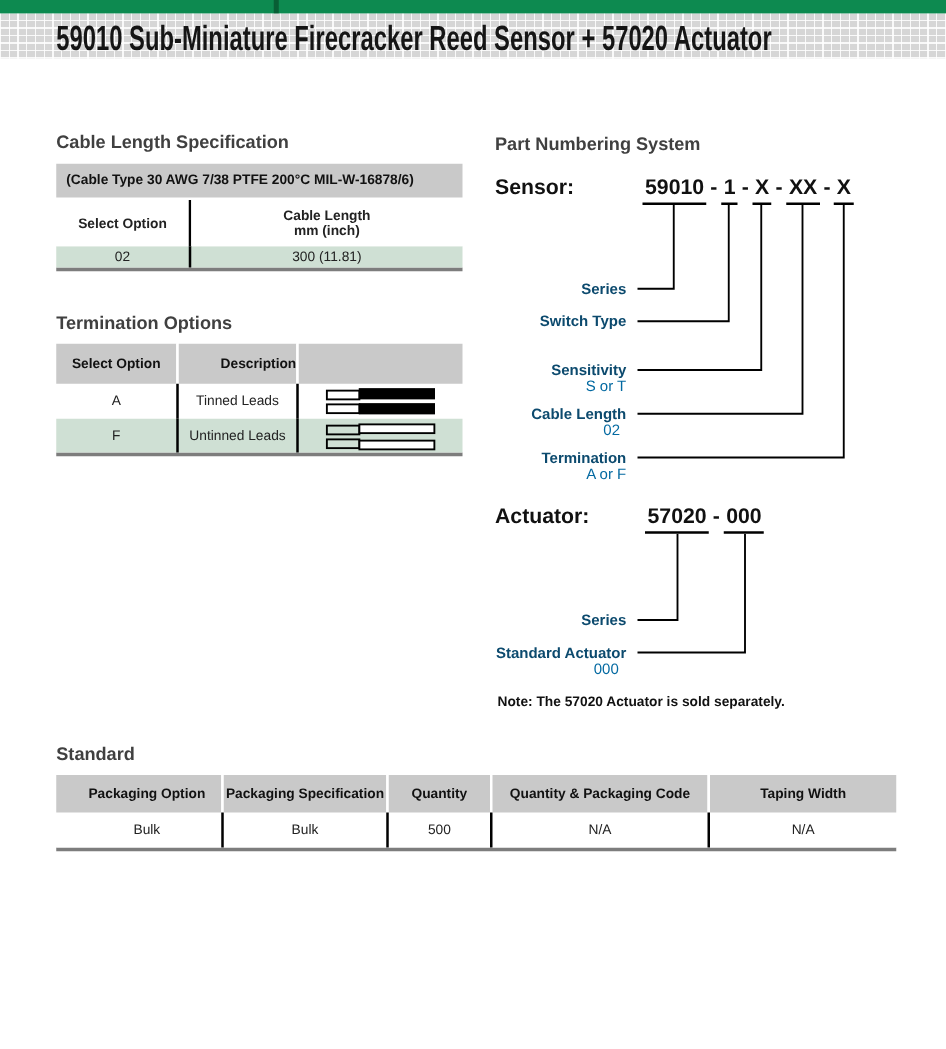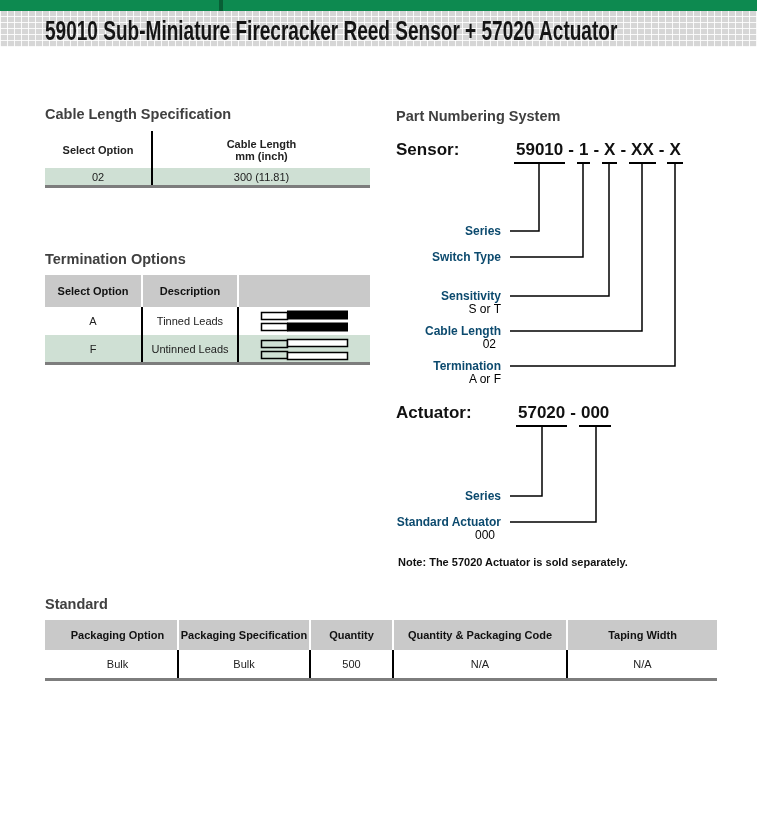--- a/index.html
+++ b/index.html
@@ -45,56 +45,57 @@
   .cable-data { height:17px; }
   .cable-c1 { width:106px; }
   .cable-c2 { flex:1; }
 
   
   .term-tbl { left:45px; top:275px; width:325px; }
   .term-hdr { height:32px; }
   .term-rowA { height:28px; }
   .term-rowF { height:27px; }
   .term-c1 { width:96px; }
-  .term-c2 { width:94px; }
+  .term-c2 { width:94px;text-align:right; }
   .term-c3 { flex:1; }
 
   
   .pack-tbl { left:45px; top:620px; width:672px; }
   .pack-hdr { height:30px; }
   .pack-data { height:28px; }
   .pc1 { width:132px;padding-left:13px; } .pc2 { width:130px; } .pc3 { width:81px; } .pc4 { width:172px; } .pc5 { flex:1; }
 
   
   .pn-label { position:absolute; font-size:17px; font-weight:bold; color:#111; white-space:nowrap; }
   .pn-row { position:absolute; font-size:17px; font-weight:bold; color:#111; white-space:nowrap; display:flex; align-items:flex-start; }
   .pn-seg { display:inline-block; border-bottom:2.5px solid #000; padding:0 2px 2px 2px; }
   .pn-dash { display:inline-block; margin:0 3px; }
   .pn-lines { position:absolute; }
   .fld-label { position:absolute; font-size:12px; font-weight:bold; color:#0c4a6e; white-space:nowrap; text-align:right; }
-  .fld-value { position:absolute; font-size:12px; color:#000000; white-space:nowrap; text-align:right; }
+  .fld-value { position:absolute; font-size:12px; color:#0369a1; white-space:nowrap; text-align:right; }
   .pn-note { position:absolute; font-size:11px; font-weight:bold; color:#111; white-space:nowrap; }
 
   svg { display:block; }
 </style>
 </head>
 <body>
 
 <div id="page">
 
   <div class="topbar">
     <div class="topbar-tick"></div>
   </div>
   <div class="title-band">
     <div class="page-title">59010 Sub-Miniature Firecracker Reed Sensor + 57020 Actuator</div>
   </div>
 
   <div class="sec-heading" style="left:45px; top:106px;">Cable Length Specification</div>
 
   <div class="tbl cable-tbl">
+    <div class="tbl-caption">(Cable Type 30 AWG 7/38 PTFE 200°C MIL-W-16878/6)</div>
     <div class="hdr-row cable-hdr">
       <div class="data-cell cable-c1 row-white" style="font-weight:bold;">Select Option</div>
       <div class="vdiv"></div>
       <div class="data-cell cable-c2 row-white" style="font-weight:bold;">
         <span>Cable Length</span>
         <span>mm (inch)</span>
       </div>
     </div>
     <div class="data-row cable-data row-green">
       <div class="data-cell cable-c1">02</div>

